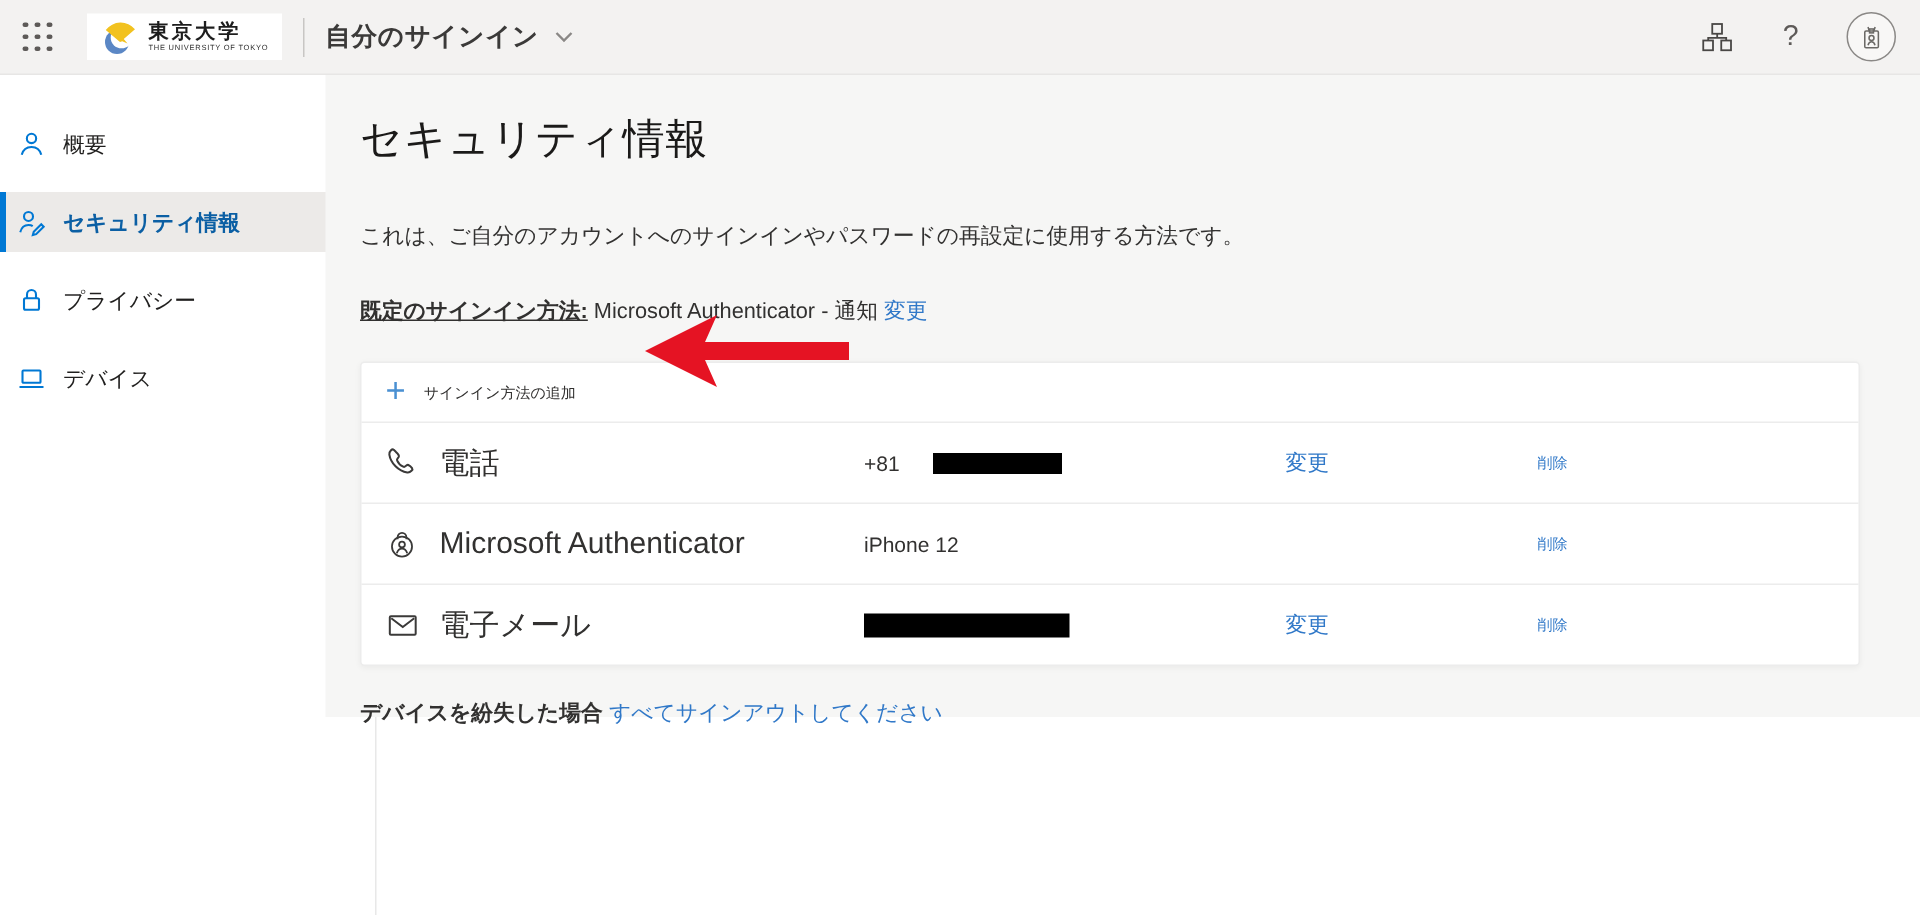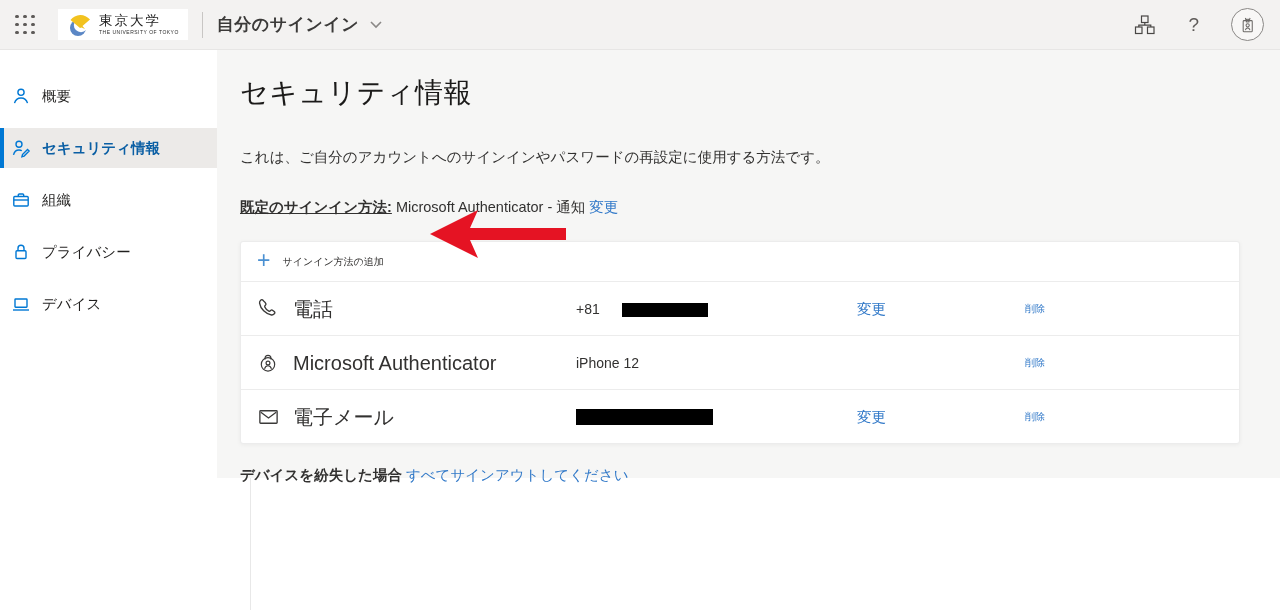--- a/index.html
+++ b/index.html
@@ -9,21 +9,21 @@
 
   
   .topbar { position:absolute; top:0; left:0; width:1280px; height:50px;
     background:#f3f2f1; border-bottom:1px solid #e7e6e5; display:flex; align-items:center; }
   .waffle { margin-left:15px; width:20px; height:20px; display:grid;
     grid-template-columns:repeat(3,1fr); gap:4px; cursor:pointer; }
   .waffle i { width:3.5px; height:3.5px; background:#5d5a58; border-radius:50%; }
   .logo-box { margin-left:23px; background:#fff; height:31px; padding:0 9px;
     display:flex; align-items:center; gap:6px; cursor:pointer; }
   .logo-texts { display:flex; flex-direction:column; line-height:1; }
-  .logo-jp { font-family:"Liberation Serif","DejaVu Serif",serif; font-weight:normal;
+  .logo-jp { font-family:"Liberation Serif","DejaVu Serif",serif; font-weight:bold;
     font-size:13.5px; letter-spacing:2px; color:#1d1d1d; }
   .logo-en { font-size:5px; color:#2c2c2c; letter-spacing:.5px; margin-top:2px; }
   .tb-divider { width:1px; height:26px; background:#c8c6c4; margin:0 14px; }
   .tb-title { font-size:17px; font-weight:700; color:#3b3a39; letter-spacing:.5px; }
   .tb-chevron { margin-left:10px; display:flex; cursor:pointer; }
   .tb-right { margin-left:auto; display:flex; align-items:center; gap:32px; margin-right:16px; }
   .tb-help { font-size:19px; color:#5d5a58; font-weight:400; cursor:pointer; }
   .avatar { width:33px; height:33px; border:1px solid #8a8886; border-radius:50%;
     display:flex; align-items:center; justify-content:center; cursor:pointer; background:#f8f7f6; }
   .tb-iconbtn { cursor:pointer; display:flex; }
@@ -49,21 +49,21 @@
 
   .card { margin-top:24px; width:1000px; background:#fff; border:1px solid #ececec;
     border-radius:3px; box-shadow:0 1px 4px rgba(0,0,0,.05); }
   .add-row { height:39px; display:flex; align-items:center; padding-left:16px; cursor:pointer; }
   .plus { font-size:23px; font-weight:300; color:#4a90d2; margin-right:12px; line-height:1; margin-top:-3px; }
   .add-label { font-size:10px; color:#323130; }
   .m-row { height:54px; border-top:1px solid #ececec; position:relative; }
   .m-icon { position:absolute; left:16px; top:50%; transform:translateY(-50%); display:flex; }
   .m-name { position:absolute; left:52px; top:50%; transform:translateY(-50%); font-size:20px; }
   .m-value { position:absolute; left:335px; top:50%; transform:translateY(-50%);
-    font-size:14px; display:flex; align-items:flex-end;gap:20px; }
+    font-size:14px; display:flex; align-items:center;gap:20px; }
   .redact { display:inline-block; background:#000; }
   .redact.phone { width:86px; height:14px; margin-left:2px; }
   .redact.mail { width:137px; height:16px; }
   .m-change { position:absolute; left:616px; top:50%; transform:translateY(-50%); font-size:14.5px; }
   .m-delete { position:absolute; left:784px; top:50%; transform:translateY(-50%); font-size:10px; }
   .lost-line { margin-top:22px; font-size:14.5px; }
   .lost-line b { font-weight:700; }
 
   
   .arrow-annot { position:absolute; left:428px; top:208px; z-index:10; pointer-events:none; }
@@ -141,30 +141,20 @@
         <circle cx="8" cy="6.3" r="3"></circle>
         <path d="M2.5 16.8 c.8 -3.2 3 -4.8 5.5 -4.8 1 0 2 .2 2.8 .8"></path>
         <path d="M11.5 16.5 l5 -5 1.6 1.6 -5 5 -2.2 .6 z"></path>
       </svg>
     </span>
     <span>セキュリティ情報</span>
   </div>
   <div class="nav-item">
     <span class="nico">
       <svg width="20" height="20" viewBox="0 0 20 20" fill="none" stroke="#0078d4" stroke-width="1.4">
-        <rect x="2.8" y="6.5" width="14.4" height="9.5" rx="1"></rect>
-        <path d="M7.3 6.5 V5 c0 -.6 .4 -1 1 -1 h3.4 c.6 0 1 .4 1 1 v1.5"></path>
-        <path d="M2.8 10 h14.4"></path>
-      </svg>
-    </span>
-    <span>組織</span>
-  </div>
-  <div class="nav-item">
-    <span class="nico">
-      <svg width="20" height="20" viewBox="0 0 20 20" fill="none" stroke="#0078d4" stroke-width="1.4">
         <rect x="5" y="8.8" width="10" height="7.7" rx="1"></rect>
         <path d="M7 8.8 V6.3 a3 3 0 0 1 6 0 v2.5"></path>
       </svg>
     </span>
     <span>プライバシー</span>
   </div>
   <div class="nav-item">
     <span class="nico">
       <svg width="20" height="20" viewBox="0 0 20 20" fill="none" stroke="#0078d4" stroke-width="1.4">
         <rect x="4" y="5" width="12" height="8.2" rx="0.6"></rect>

